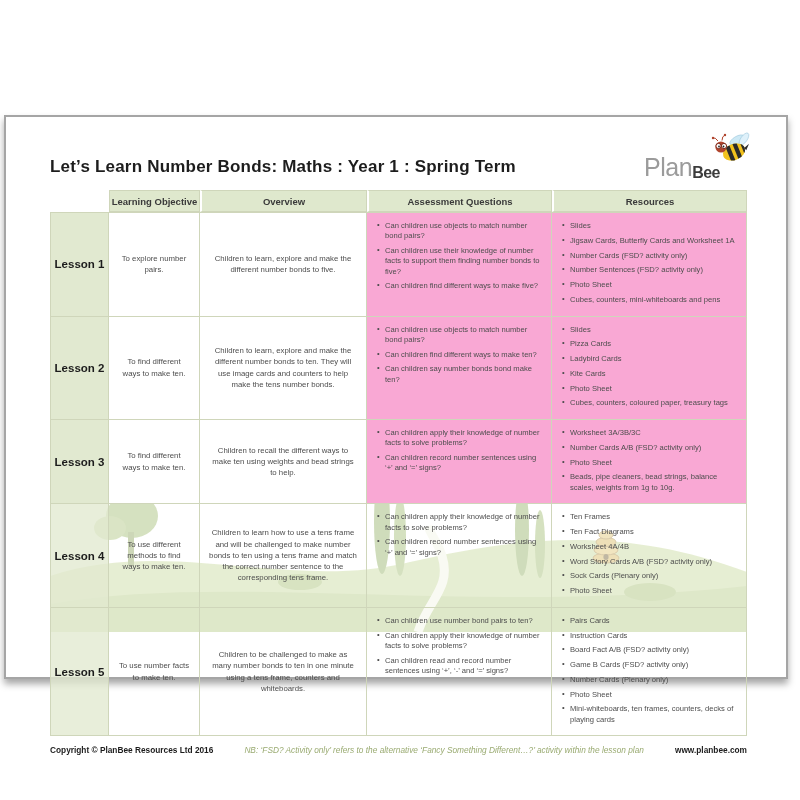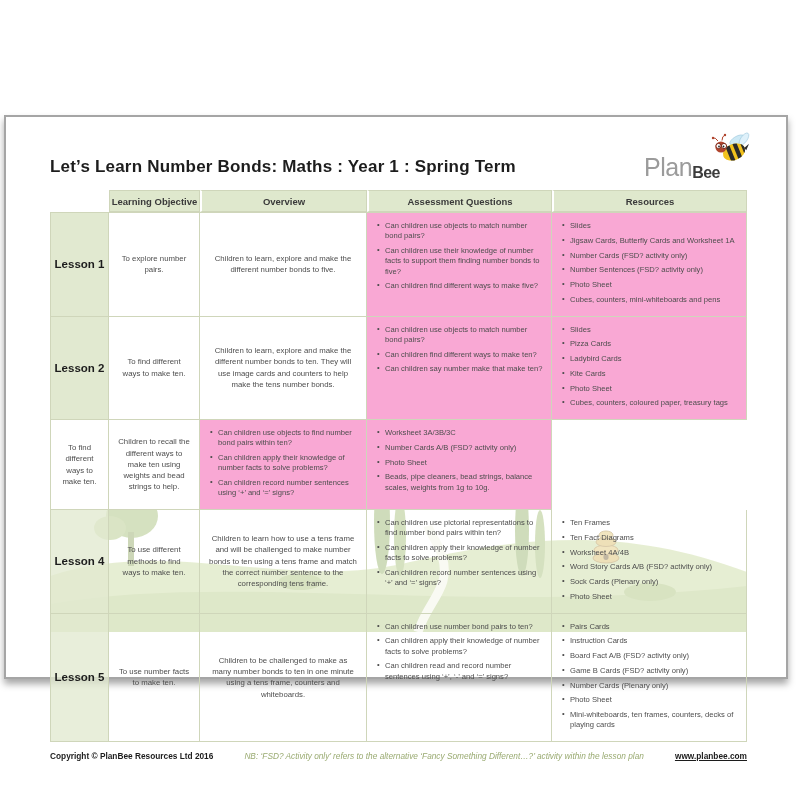--- a/index.html
+++ b/index.html
@@ -50,21 +50,21 @@
   
   .trow:nth-child(4) .obj-cell, .trow:nth-child(5) .obj-cell,
   .trow:nth-child(4) .ov-cell,  .trow:nth-child(5) .ov-cell,
   .trow:nth-child(4) .q-cell,   .trow:nth-child(5) .q-cell,
   .trow:nth-child(4) .r-cell,   .trow:nth-child(5) .r-cell { background:transparent; }
   .trow:nth-child(4) .lesson-cell, .trow:nth-child(5) .lesson-cell { background:rgba(225,233,208,0.78); }
 
   .footer-row { display:flex; align-items:center; width:697px; margin-top:9px; }
   .copyright { font-size:8.3px; font-weight:bold; color:#1c1c1c; white-space:nowrap; }
   .fsd-note  { flex:1; text-align:center; font-size:8.3px; font-style:italic; color:#9aab72; padding:0 16px; }
-  .website   { font-size:8.3px; font-weight:bold; color:#1c1c1c; white-space:nowrap;text-decoration:underline; }
+  .website   { font-size:8.3px; font-weight:bold; color:#1c1c1c; white-space:nowrap; }
 </style>
 </head>
 <body>
 
 <div class="page">
 
   <div class="header-row">
     <div class="doc-title">Let’s Learn Number Bonds: Maths : Year 1 : Spring Term</div>
     <div class="logo">
       <span class="plan">Plan</span>
@@ -155,60 +155,59 @@
           </div>
         </div>
         <div class="trow">
           <div class="cell lesson-cell">Lesson 2</div>
           <div class="cell obj-cell">To find different ways to make ten.</div>
           <div class="cell ov-cell">Children to learn, explore and make the different number bonds to ten. They will use image cards and counters to help make the tens number bonds.</div>
           <div class="cell q-cell">
             <ul class="blist">
               <li>Can children use objects to match number bond pairs?</li>
               <li>Can children find different ways to make ten?</li>
-              <li>Can children say number make that make ten?</li>
+              <li>Can children say number bonds bond make ten?</li>
             </ul>
           </div>
           <div class="cell r-cell">
             <ul class="blist">
               <li>Slides</li>
               <li>Pizza Cards</li>
               <li>Ladybird Cards</li>
               <li>Kite Cards</li>
               <li>Photo Sheet</li>
               <li>Cubes, counters, coloured paper, treasury tags</li>
             </ul>
           </div>
         </div>
         <div class="trow">
+          <div class="cell lesson-cell">Lesson 3</div>
           <div class="cell obj-cell">To find different ways to make ten.</div>
           <div class="cell ov-cell">Children to recall the different ways to make ten using weights and bead strings to help.</div>
           <div class="cell q-cell">
             <ul class="blist">
-              <li>Can children use objects to find number bond pairs within ten?</li>
               <li>Can children apply their knowledge of number facts to solve problems?</li>
               <li>Can children record number sentences using ‘+’ and ‘=’ signs?</li>
             </ul>
           </div>
           <div class="cell r-cell">
             <ul class="blist">
               <li>Worksheet 3A/3B/3C</li>
               <li>Number Cards A/B (FSD? activity only)</li>
               <li>Photo Sheet</li>
               <li>Beads, pipe cleaners, bead strings, balance scales, weights from 1g to 10g.</li>
             </ul>
           </div>
         </div>
         <div class="trow">
           <div class="cell lesson-cell">Lesson 4</div>
           <div class="cell obj-cell">To use different methods to find ways to make ten.</div>
           <div class="cell ov-cell">Children to learn how to use a tens frame and will be challenged to make number bonds to ten using a tens frame and match the correct number sentence to the corresponding tens frame.</div>
           <div class="cell q-cell">
             <ul class="blist">
-              <li>Can children use pictorial representations to find number bond pairs within ten?</li>
               <li>Can children apply their knowledge of number facts to solve problems?</li>
               <li>Can children record number sentences using ‘+’ and ‘=’ signs?</li>
             </ul>
           </div>
           <div class="cell r-cell">
             <ul class="blist">
               <li>Ten Frames</li>
               <li>Ten Fact Diagrams</li>
               <li>Worksheet 4A/4B</li>
               <li>Word Story Cards A/B (FSD? activity only)</li>

